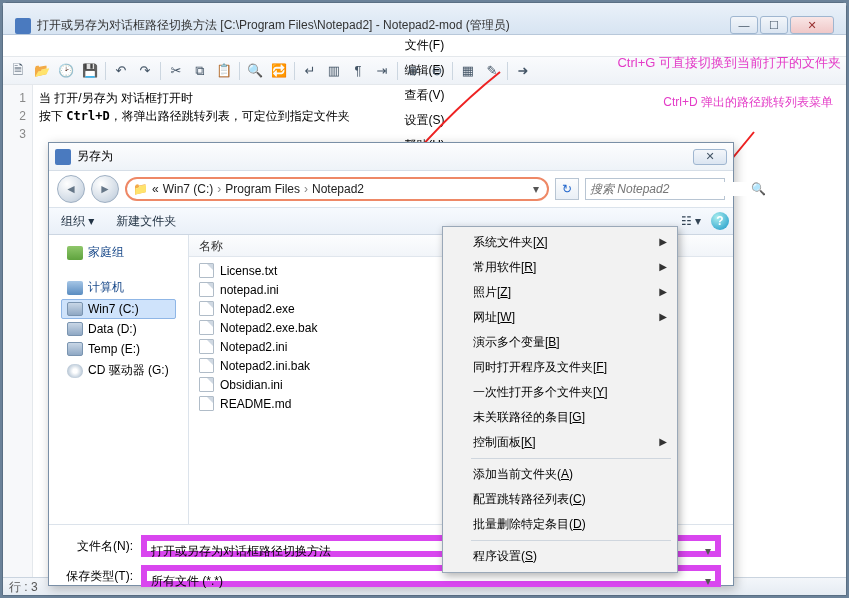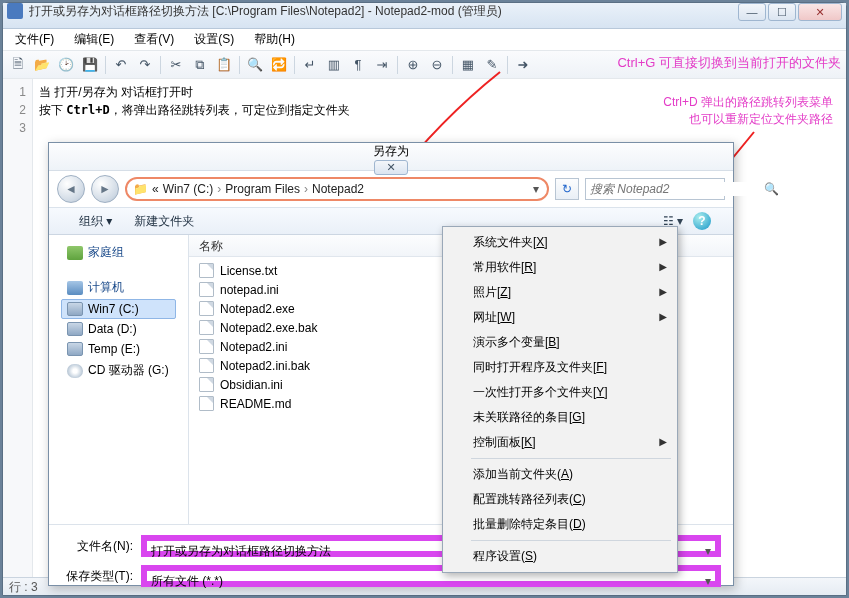--- a/index.html
+++ b/index.html
@@ -1,62 +1,62 @@
 <!DOCTYPE html>
 <html><head>
 <meta charset="utf-8">
 <style>
 * { box-sizing: border-box; margin: 0; padding: 0; font-family: "Microsoft YaHei", "Segoe UI", sans-serif; font-size: 12px; }
 body { background: #6b8299; width: 849px; height: 598px; overflow: hidden; position: relative; }
 
 
 .main-window { position: absolute; top: 2px; left: 2px; right: 2px; bottom: 2px; background: #fff; border: 1px solid #5a6f84; border-radius: 4px 4px 0 0; }
-.titlebar { height: 26px; background: linear-gradient(#eaf1f9,#d7e4f2); display: flex; align-items: flex-start; padding: 0 4px; border-bottom: 1px solid #b8c8da; }
+.titlebar { height: 32px; background: linear-gradient(#eaf1f9,#d7e4f2); display: flex; align-items: flex-end; padding: 0 12px; border-bottom: 1px solid #b8c8da; }
 .title-icon { width: 16px; height: 16px; background: #4a7abf; margin-right: 6px; border-radius: 2px; }
 .title-text { flex: 1; color: #333; font-size: 12px; }
 .win-controls { display: flex; gap: 2px; }
 .win-btn { width: 28px; height: 18px; background: linear-gradient(#f3f6fa,#dbe5f1); border: 1px solid #9fb6d0; border-radius: 3px; display: flex; align-items: center; justify-content: center; font-size: 11px; color: #456; }
 .win-btn.close { width: 44px; background: linear-gradient(#f9e6e6,#f0c8c8); color: #933; }
 
-.menubar { height: 22px; display: flex; align-items: center; padding: 0 4px; gap: 4px; border-bottom: 1px solid #e4e8ec; }
+.menubar { height: 22px; display: flex; align-items: center; padding: 0 4px; gap: 4px; border-bottom: 1px solid #e4e8ec; flex-direction: column; }
 .menu-item { padding: 2px 8px; }
 
 .toolbar { height: 28px; display: flex; align-items: center; padding: 0 4px; gap: 2px; border-bottom: 1px solid #e4e8ec; background: linear-gradient(#fafbfd,#eef2f7); }
 .tb-btn { width: 22px; height: 22px; display: flex; align-items: center; justify-content: center; color: #456; font-size: 13px; border-radius: 2px; }
 .tb-sep { width: 1px; height: 18px; background: #ccd6e0; margin: 0 2px; }
 .note-area { position: absolute; right: 8px; top: 54px; color: #e33bc7; font-size: 13px; font-weight: 500; text-align: left; }
 
 .editor { display: flex; height: calc(100% - 26px - 22px - 28px - 18px); }
 .gutter { width: 30px; background: #f7f8fa; border-right: 1px solid #e4e8ec; text-align: right; padding: 4px 6px 0 0; color: #888; line-height: 18px; }
 .content { flex: 1; padding: 4px 6px; line-height: 18px; font-family: "SimSun", monospace; }
 .content .kw { font-family: "Consolas", monospace; font-weight: bold; }
 .statusbar { position: absolute; bottom: 0; left: 0; right: 0; height: 18px; background: linear-gradient(#f3f6fa,#e6ecf3); border-top: 1px solid #cad4df; padding: 1px 6px; color: #555; }
 
 
 .arrow-svg { position: absolute; top: 0; left: 0; width: 100%; height: 100%; pointer-events: none; }
 .note2 { position: absolute; right: 16px; top: 94px; color: #e33bc7; font-size: 13px; text-align: right; line-height: 17px; }
 
 
 .dialog { position: absolute; left: 48px; top: 142px; width: 686px; height: 444px; background: #fff; border: 1px solid #7a8fa6; box-shadow: 2px 3px 10px rgba(0,0,0,.25); }
-.dlg-title { height: 28px; background: linear-gradient(#fdfdfe,#eef3f8); border-bottom: 1px solid #d6dee7; display: flex; align-items: center; padding: 0 6px; flex-direction: column; }
+.dlg-title { height: 28px; background: linear-gradient(#fdfdfe,#eef3f8); border-bottom: 1px solid #d6dee7; display: flex; align-items: center; padding: 0 6px; }
 .dlg-title-icon { width: 16px; height: 16px; background: #4a7abf; margin-right: 6px; border-radius: 2px; }
 .dlg-title-text { flex: 1; }
 .dlg-title .win-btn { width: 34px; height: 16px; }
 
 .nav-row { height: 36px; display: flex; align-items: center; padding: 4px 8px; gap: 6px; }
 .nav-btn { width: 28px; height: 28px; border-radius: 14px; background: radial-gradient(circle at 35% 30%, #fff, #cfd9e4 70%, #aab8c8); border: 1px solid #9fb0c3; display: flex; align-items: center; justify-content: center; color: #678; }
 .breadcrumb { flex: 1; height: 24px; border: 2px solid #e86; border-radius: 12px; display: flex; align-items: center; padding: 0 6px; gap: 4px; font-size: 12px; color: #222; background: #fff; }
 .bc-sep { color: #888; }
 .bc-drop { color: #555; padding: 0 2px; }
 .refresh { width: 24px; height: 22px; border: 1px solid #b8c5d3; display: flex; align-items: center; justify-content: center; background: linear-gradient(#fcfdfe,#e9eff6); color: #26c; }
-.search { width: 140px; height: 22px; border: 1px solid #b8c5d3; background: #fff; padding: 0 4px; display: flex; align-items: center; gap: 17px; }
+.search { width: 140px; height: 22px; border: 1px solid #b8c5d3; background: #fff; padding: 0 4px; display: flex; align-items: center; gap: 4px; }
 .search input { border: none; outline: none; flex: 1; font-style: italic; color: #888; font-size: 12px; }
 .search .mag { color: #3a6fb5; }
 
-.cmd-row { height: 28px; background: linear-gradient(#f7fafe,#eaf0f8); border-top: 1px solid #dbe3ec; border-bottom: 1px solid #ccd6e2; display: flex; align-items: center; padding: 0 22px; gap: 6px; }
+.cmd-row { height: 28px; background: linear-gradient(#f7fafe,#eaf0f8); border-top: 1px solid #dbe3ec; border-bottom: 1px solid #ccd6e2; display: flex; align-items: center; padding: 0 4px; gap: 6px; }
 .cmd-row .drop { color: #234; padding: 2px 8px; }
 .cmd-row .spacer { flex: 1; }
 .cmd-row .view-ic { color: #345; padding: 0 4px; }
 .cmd-row .help-ic { width: 18px; height: 18px; border-radius: 9px; background: radial-gradient(circle at 35% 30%,#aee,#1795c7); color: #fff; display: flex; align-items: center; justify-content: center; font-weight: bold; }
 
 .dlg-body { display: flex; height: 290px; border-bottom: 1px solid #dce3eb; }
 .tree { width: 140px; border-right: 1px solid #dce3eb; padding: 6px 12px; overflow: hidden; }
 .tree-item { display: flex; align-items: center; gap: 5px; padding: 3px 2px 3px 6px; border-radius: 2px; }
 .tree-item.selected { background: #cfe3fb; border: 1px solid #8fb6e6; padding: 2px 1px 2px 5px; }
 .ti-icon { width: 16px; height: 14px; border-radius: 2px; }
@@ -152,21 +152,20 @@
       <div><span>按下 </span><span class="kw">Ctrl+D</span><span>，将弹出路径跳转列表，可定位到指定文件夹</span></div>
     </div>
   </div>
 
   <div class="statusbar"><span>行 : 3</span></div>
 </div>
 
 <div class="note-area">Ctrl+G 可直接切换到当前打开的文件夹</div>
 <div class="note2">
   <div>Ctrl+D 弹出的路径跳转列表菜单</div>
-  <div>也可以重新定位文件夹路径</div>
 </div>
 
 <svg class="arrow-svg">
   <defs>
     <marker id="ah" markerWidth="10" markerHeight="8" refX="9" refY="4" orient="auto">
       <path d="M0,0 L10,4 L0,8 Z" fill="#e22"></path>
     </marker>
   </defs>
   <path d="M 500 72 Q 440 120 390 184" stroke="#e22" stroke-width="2" fill="none" marker-end="url(#ah)"></path>
   <path d="M 754 132 Q 700 200 636 262" stroke="#e22" stroke-width="2" fill="none" marker-end="url(#ah)"></path>

